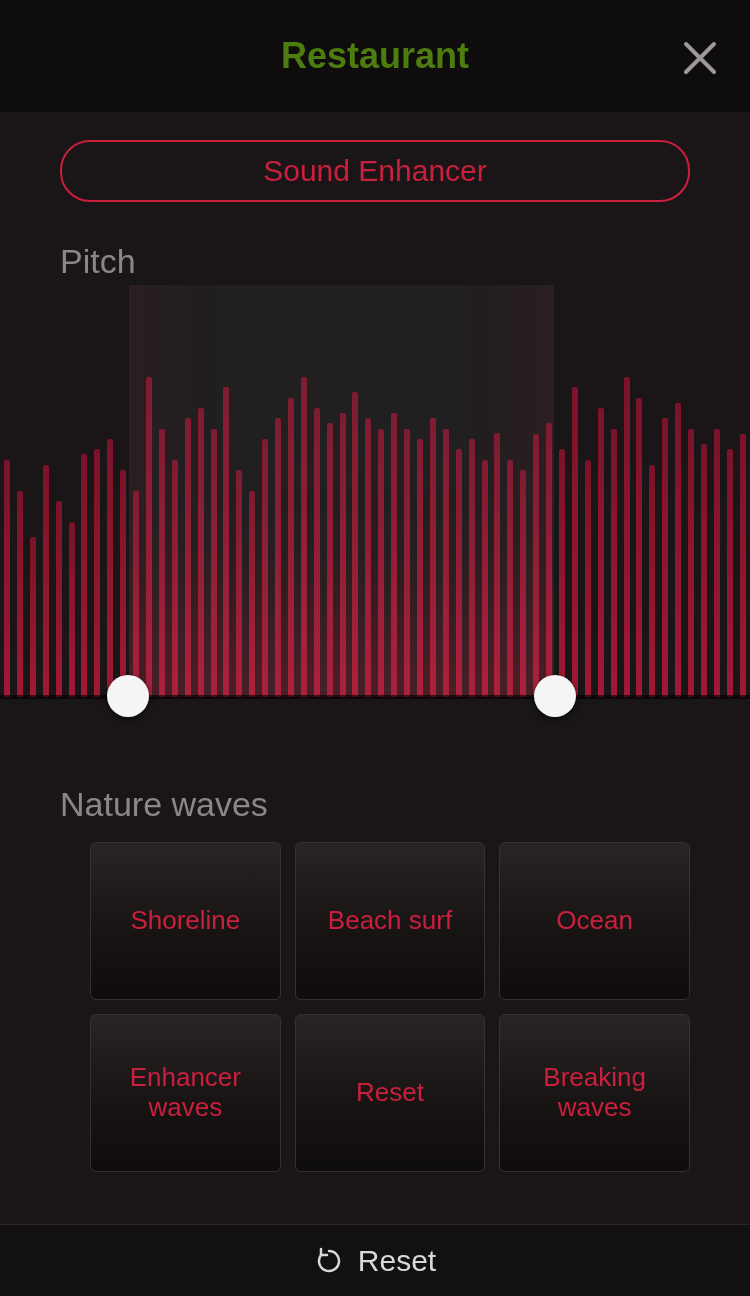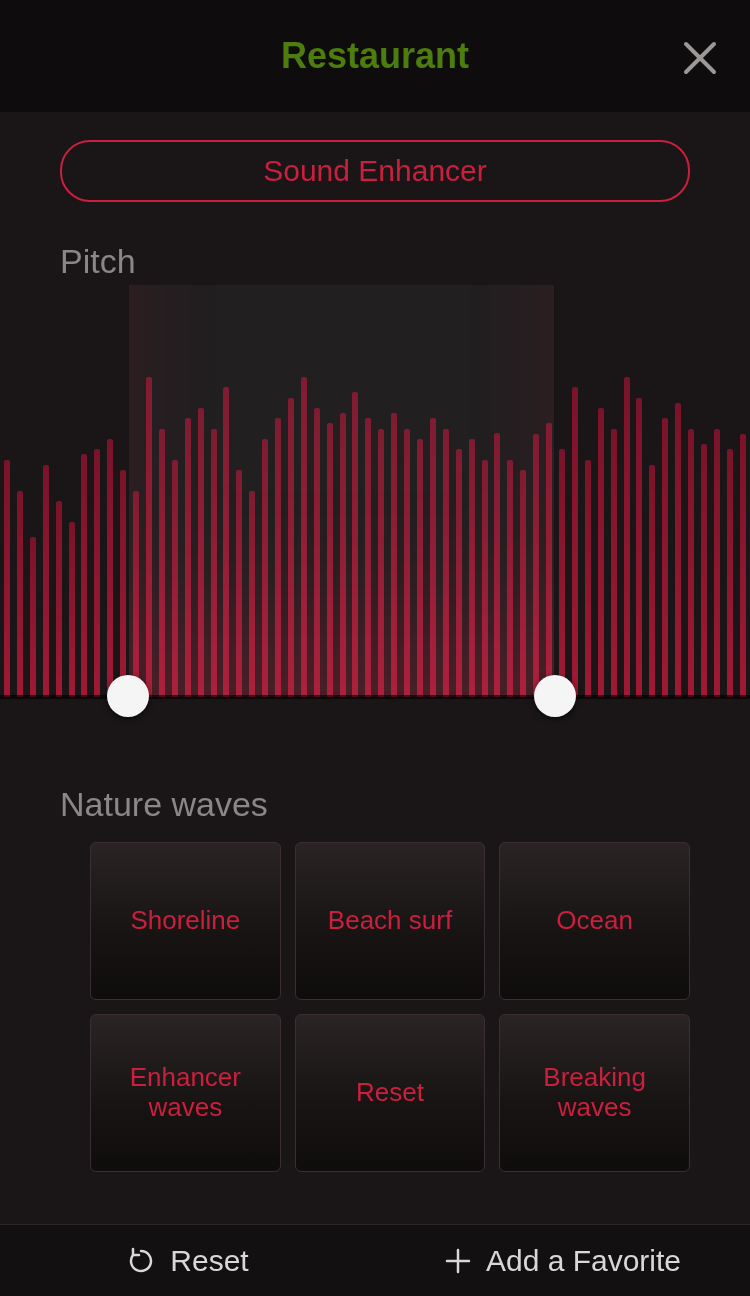--- a/index.html
+++ b/index.html
@@ -275,21 +275,13 @@
 <div class="footer">
   <div class="footer-btn">
     <span class="footer-icon">
       <svg width="30" height="30" viewBox="0 0 30 30">
           <path d="M15 5 A10 10 0 1 1 7 9" stroke="#d8d8d8" stroke-width="2.5" fill="none" stroke-linecap="round"></path>
           <path d="M7 3 L7 9 L13 9" stroke="#d8d8d8" stroke-width="2.5" fill="none" stroke-linecap="round" stroke-linejoin="round"></path>
         </svg>
     </span>
     <span>Reset</span>
   </div>
-  <div class="footer-btn">
-    <span class="footer-icon">
-      <svg width="28" height="28" viewBox="0 0 28 28">
-          <path d="M14 3 V25 M3 14 H25" stroke="#d8d8d8" stroke-width="2.5" stroke-linecap="round"></path>
-        </svg>
-    </span>
-    <span>Add a Favorite</span>
-  </div>
 </div>
 
 </body></html>

